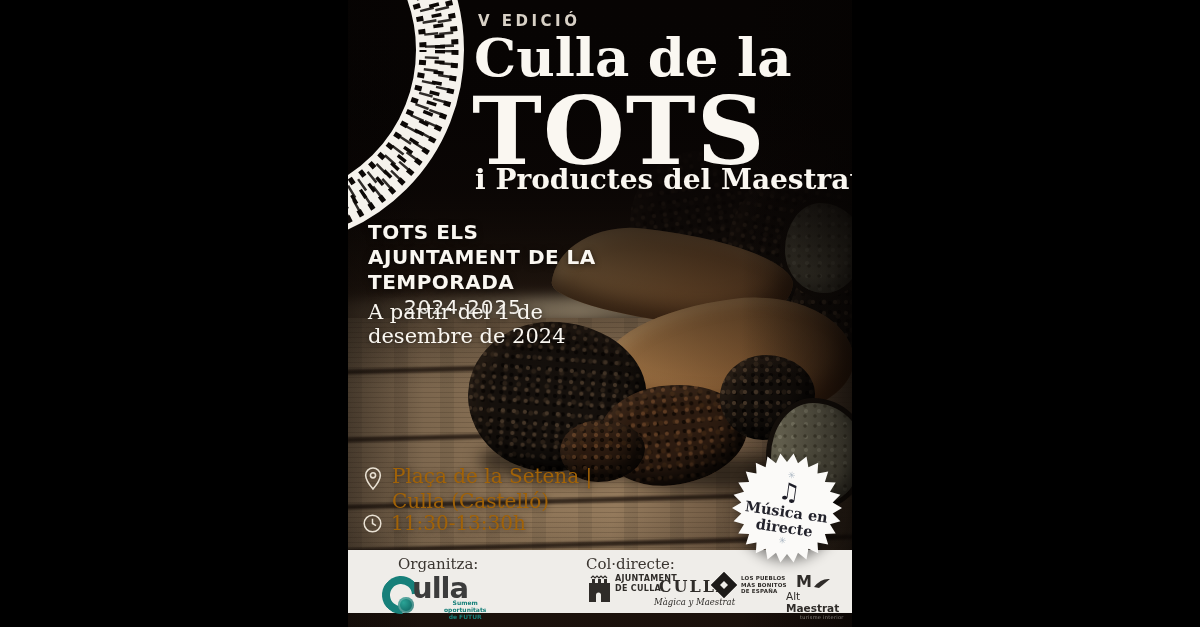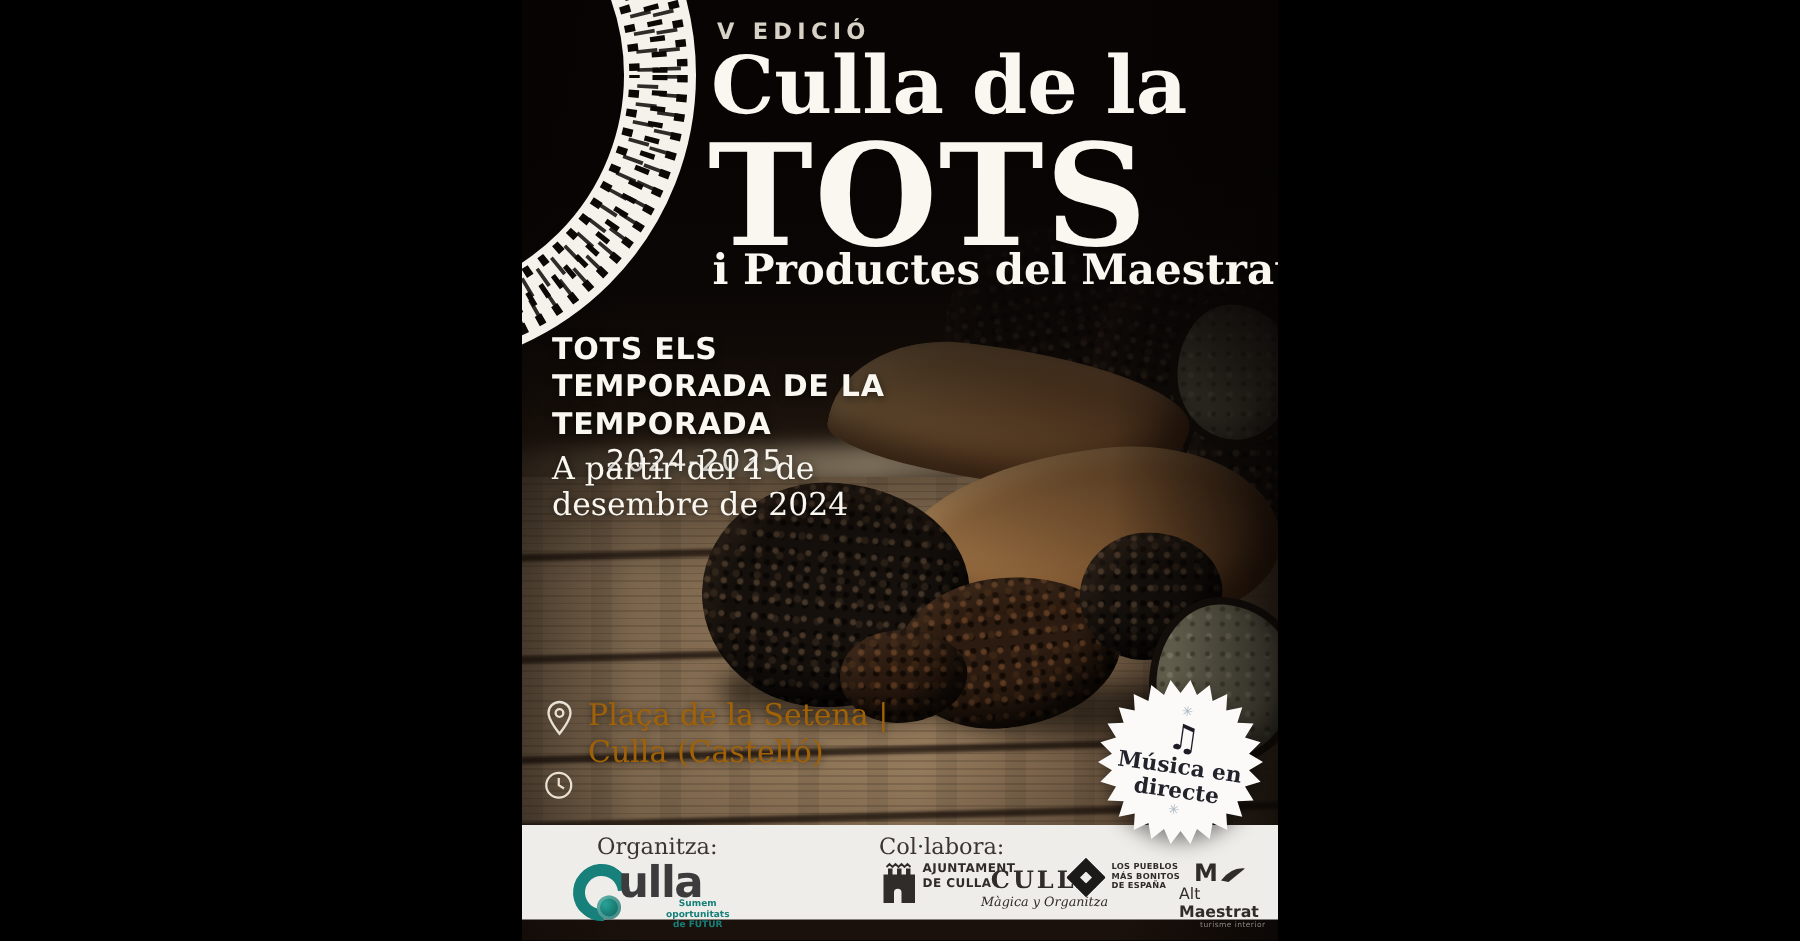--- a/index.html
+++ b/index.html
@@ -166,21 +166,21 @@
     <circle cx="200" cy="200" r="156" fill="none" stroke="#0c0806" stroke-width="7" stroke-dasharray="5 8" stroke-dashoffset="3"></circle>
   </svg>
 
   <div class="txt edition">V EDICIÓ</div>
   <div class="txt title1">Culla de la</div>
   <div class="txt title2">TOTS</div>
   <div class="txt title3">i Productes del Maestrat</div>
 
   <div class="txt schedule">
     <div>TOTS ELS</div>
-    <div>TEMPORADA DE LA</div>
+    <div>AJUNTAMENT DE LA</div>
     <div>TEMPORADA</div>
     <div class="season">2024-2025</div>
   </div>
 
   <div class="txt start">
     <div>A partir del 1 de</div>
     <div>desembre de 2024</div>
   </div>
 
   <div class="txt meta loc">
@@ -196,20 +196,21 @@
     </span>
   </div>
 
   <div class="txt meta tim">
     <span class="mi">
       <svg width="21" height="21" viewBox="0 0 24 24">
         <circle cx="12" cy="12" r="9.5" fill="none" stroke="#e9e1d3" stroke-width="1.7"></circle>
         <path d="M12 6.5V12l4 2.5" fill="none" stroke="#e9e1d3" stroke-width="1.7"></path>
       </svg>
     </span>
+    <span>11:30-13:30h</span>
   </div>
 
   <div class="badge">
     <svg viewBox="0 0 112 112">
       <polygon points="111.0,56.0 101.7,61.5 109.4,69.2 99.0,72.3 104.7,81.6 93.9,82.1 97.2,92.5 86.5,90.4 87.2,101.3 77.4,96.7 75.5,107.4 67.0,100.7 62.6,110.6 56.0,102.0 49.4,110.6 45.0,100.7 36.5,107.4 34.6,96.7 24.8,101.3 25.5,90.4 14.8,92.5 18.1,82.1 7.3,81.6 13.0,72.3 2.6,69.2 10.3,61.5 1.0,56.0 10.3,50.5 2.6,42.8 13.0,39.7 7.3,30.4 18.1,29.9 14.8,19.5 25.5,21.6 24.8,10.7 34.6,15.3 36.5,4.6 45.0,11.3 49.4,1.4 56.0,10.0 62.6,1.4 67.0,11.3 75.5,4.6 77.4,15.3 87.2,10.7 86.5,21.6 97.2,19.5 93.9,29.9 104.7,30.4 99.0,39.7 109.4,42.8 101.7,50.5" fill="#fbfaf8"></polygon>
     </svg>
     <div class="badge-inner">
       <div class="badge-sparkle">✳</div>
       <div class="badge-note">♫</div>
       <div class="badge-text">Música en</div>
@@ -225,37 +226,37 @@
       <span class="c-swirl"></span>
       <span class="c-ball"></span>
       <span class="org-word">ulla</span>
       <span class="org-tag">
         <div>Sumem</div>
         <div>oportunitats</div>
         <div>de FUTUR</div>
       </span>
     </div>
 
-    <div class="f-label collab-label">Col·labora:</div>
+    <div class="f-label collab-label">Col·directe:</div>
 
     <div class="f-logo ajunt">
       <svg width="24" height="30" viewBox="0 0 24 30">
         <path d="M3 28V9h3V5h3v4h3V5h3v4h3V5h3v4h3v19z" fill="#2f2c29"></path>
         <path d="M10 28v-7a2.5 2.5 0 0 1 5 0v7z" fill="#efede9"></path>
         <path d="M5 4l2-2 2 2 2-2 2 2 2-2 2 2 2-2 2 2" fill="none" stroke="#2f2c29" stroke-width="1.2"></path>
       </svg>
       <div class="ajunt-text">
         <div>AJUNTAMENT</div>
         <div>DE CULLA</div>
       </div>
     </div>
 
     <div class="f-logo culla2">
       <div class="culla2-name">CULLA</div>
-      <div class="culla2-tag">Màgica y Organitza</div>
+      <div class="culla2-tag">Màgica y Maestrat</div>
     </div>
 
     <div class="f-logo pueblos">
       <div class="diamond"></div>
       <div class="pueblos-text">
         <div>LOS PUEBLOS</div>
         <div>MÁS BONITOS</div>
         <div>DE ESPAÑA</div>
       </div>
     </div>

